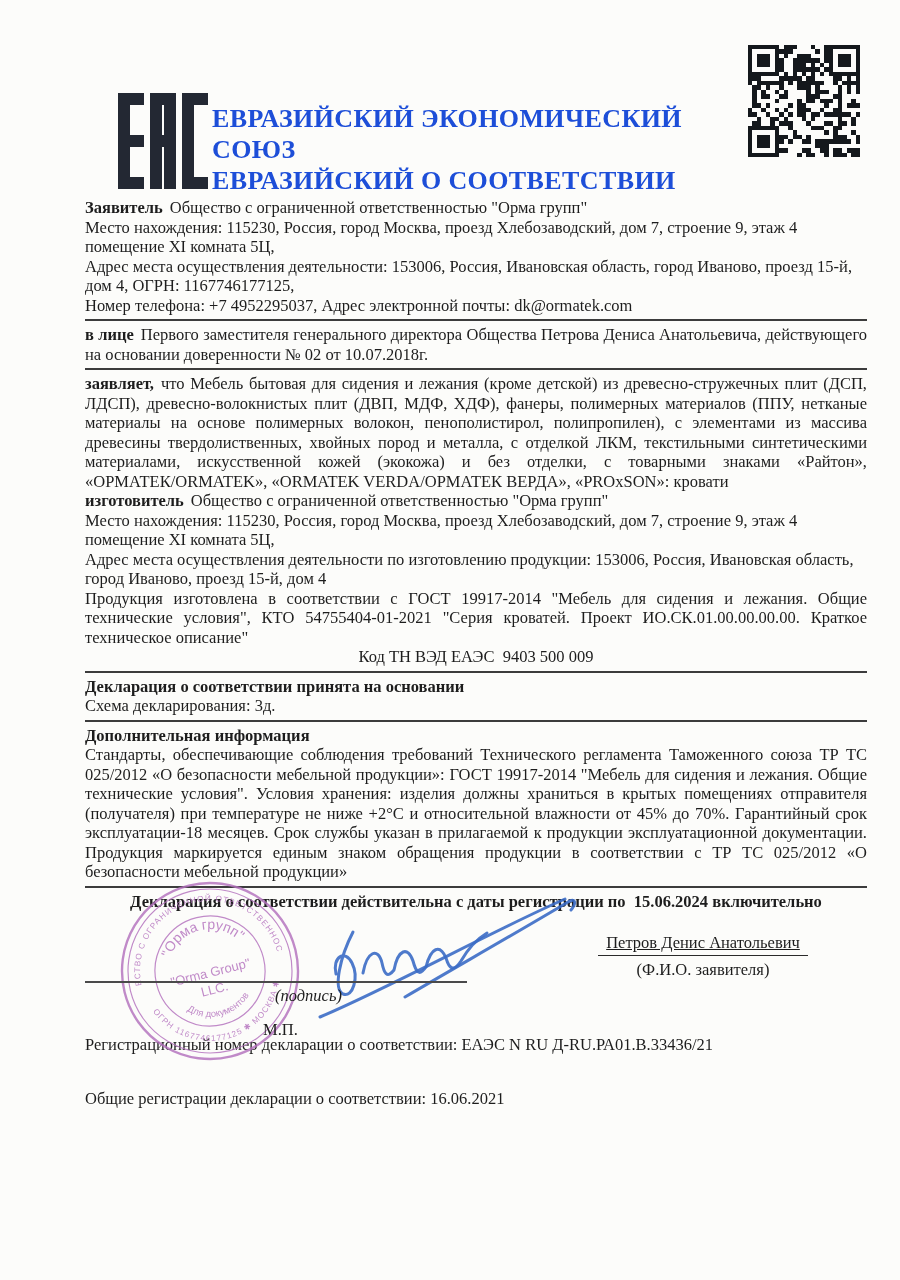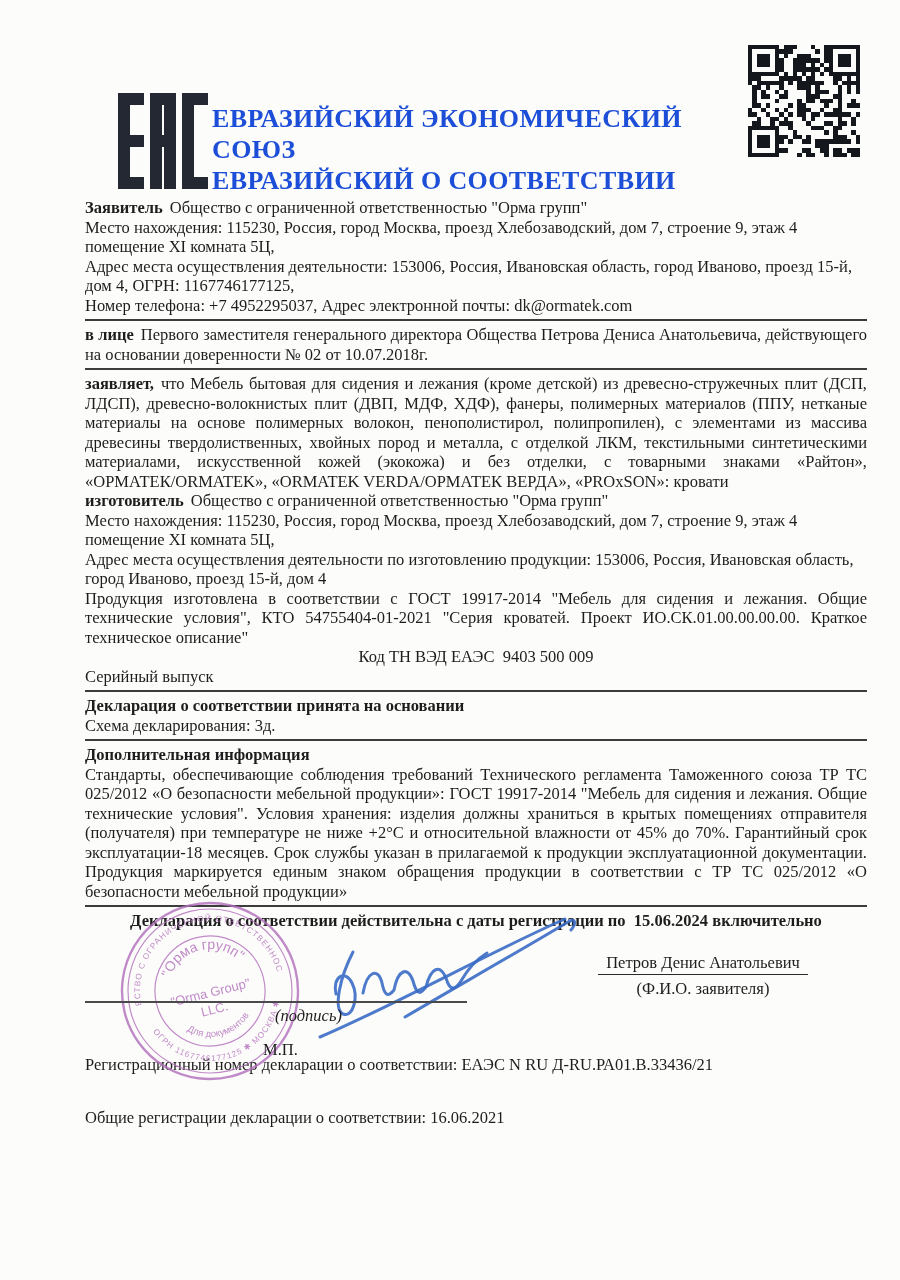--- a/index.html
+++ b/index.html
@@ -27,21 +27,21 @@
   .sigarea{position:relative;height:118px;margin-top:6px;}
   .stamp{position:absolute;left:25px;top:-46px;width:200px;height:200px;
     transform:rotate(-14deg);color:var(--stamp,#b472be);opacity:.82;}
   .stamp text{fill:currentColor;font-family:"Liberation Sans",sans-serif;}
   .sigscribble{position:absolute;left:150px;top:-40px;width:420px;height:150px;}
   .sigscribble path{stroke:var(--sig,#3b6cc5);stroke-width:3;fill:none;
     stroke-linecap:round;stroke-linejoin:round;opacity:.9;}
   .sign-line{position:absolute;left:0;top:64px;width:382px;border-top:2px solid #4a4a4a;}
   .sign-caption{position:absolute;left:190px;top:69px;font-style:italic;}
   .fio{position:absolute;left:468px;top:16px;width:300px;text-align:center;}
-  .fio-name{display:inline-block;border-bottom:1.5px solid #2a2a2a;padding:0 8px 2px;}
+  .fio-name{display:inline-block;border-bottom:1.5px solid #2a2a2a;padding:0 8px 2px;text-decoration:underline;}
   .fio-caption{margin-top:4px;}
   .mp{position:absolute;left:178px;top:103px;}
   
   .regblock{margin-top:0;font-weight:normal;}
   .regblock .row2{margin-top:34px;}
 </style>
 </head>
 <body>
 
 <div class="page">
@@ -414,21 +414,20 @@
       <p class="just"><b class="lead">в лице</b><span>Первого заместителя генерального директора Общества Петрова Дениса Анатольевича, действующего на основании доверенности № 02 от 10.07.2018г.</span></p>
     </div>
 
     <div class="sec">
       <p class="just"><b class="lead">заявляет,</b><span>что Мебель бытовая для сидения и лежания (кроме детской) из древесно-стружечных плит (ДСП, ЛДСП), древесно-волокнистых плит (ДВП, МДФ, ХДФ), фанеры, полимерных материалов (ППУ, нетканые материалы на основе полимерных волокон, пенополистирол, полипропилен), с элементами из массива древесины твердолиственных, хвойных пород и металла, с отделкой ЛКМ, текстильными синтетическими материалами, искусственной кожей (экокожа) и без отделки, с товарными знаками «Райтон», «ОРМАТЕК/ORMATEK», «ORMATEK VERDA/ОРМАТЕК ВЕРДА», «PROxSON»: кровати</span></p>
       <p><b class="lead">изготовитель</b><span>Общество с ограниченной ответственностью "Орма групп"</span></p>
       <p>Место нахождения: 115230, Россия, город Москва, проезд Хлебозаводский, дом 7, строение 9, этаж 4 помещение XI комната 5Ц,</p>
       <p>Адрес места осуществления деятельности по изготовлению продукции: 153006, Россия, Ивановская область, город Иваново, проезд 15-й, дом 4</p>
       <p class="just">Продукция изготовлена в соответствии с ГОСТ 19917-2014 "Мебель для сидения и лежания. Общие технические условия", КТО 54755404-01-2021 "Серия кроватей. Проект ИО.СК.01.00.00.00.00. Краткое техническое описание"</p>
       <p class="pre">Код ТН ВЭД ЕАЭС  9403 500 009</p>
-      <p>Серийный выпуск</p>
     </div>
 
 
     <div class="sec">
       <p class="hdr">Декларация о соответствии принята на основании</p>
       <p>Схема декларирования: 3д.</p>
     </div>
 
     <div class="sec">
       <p class="hdr">Дополнительная информация</p>

